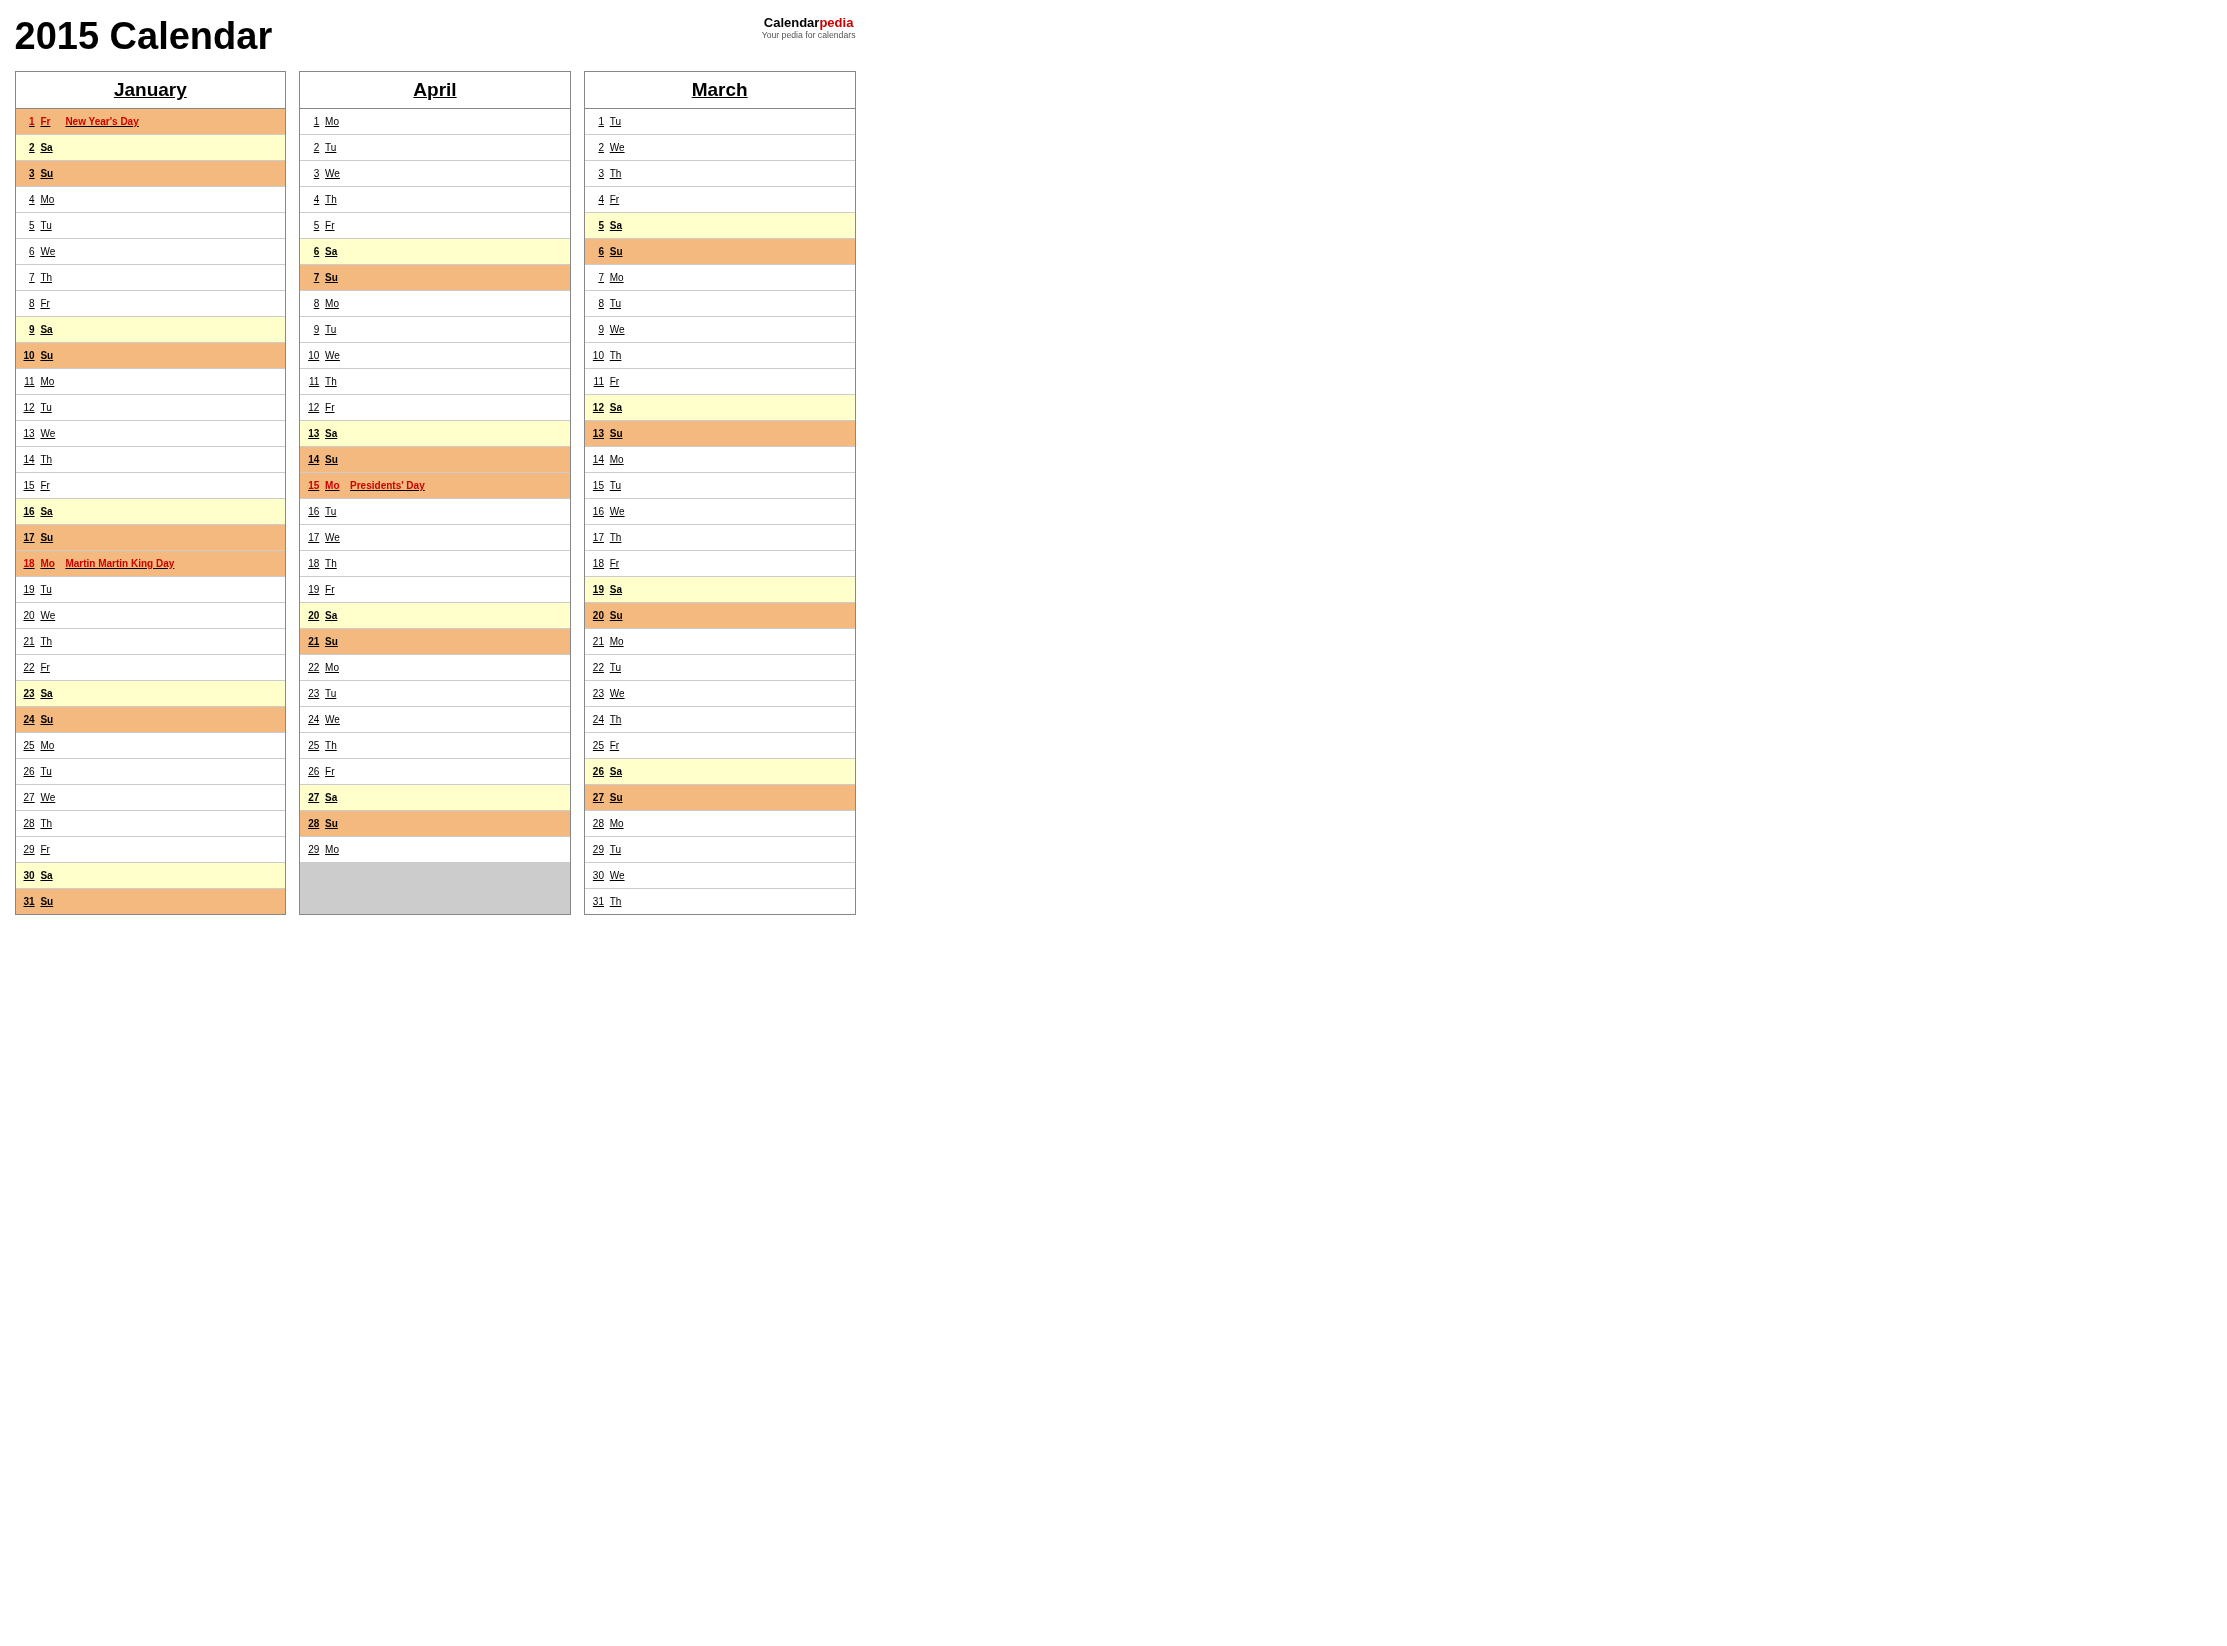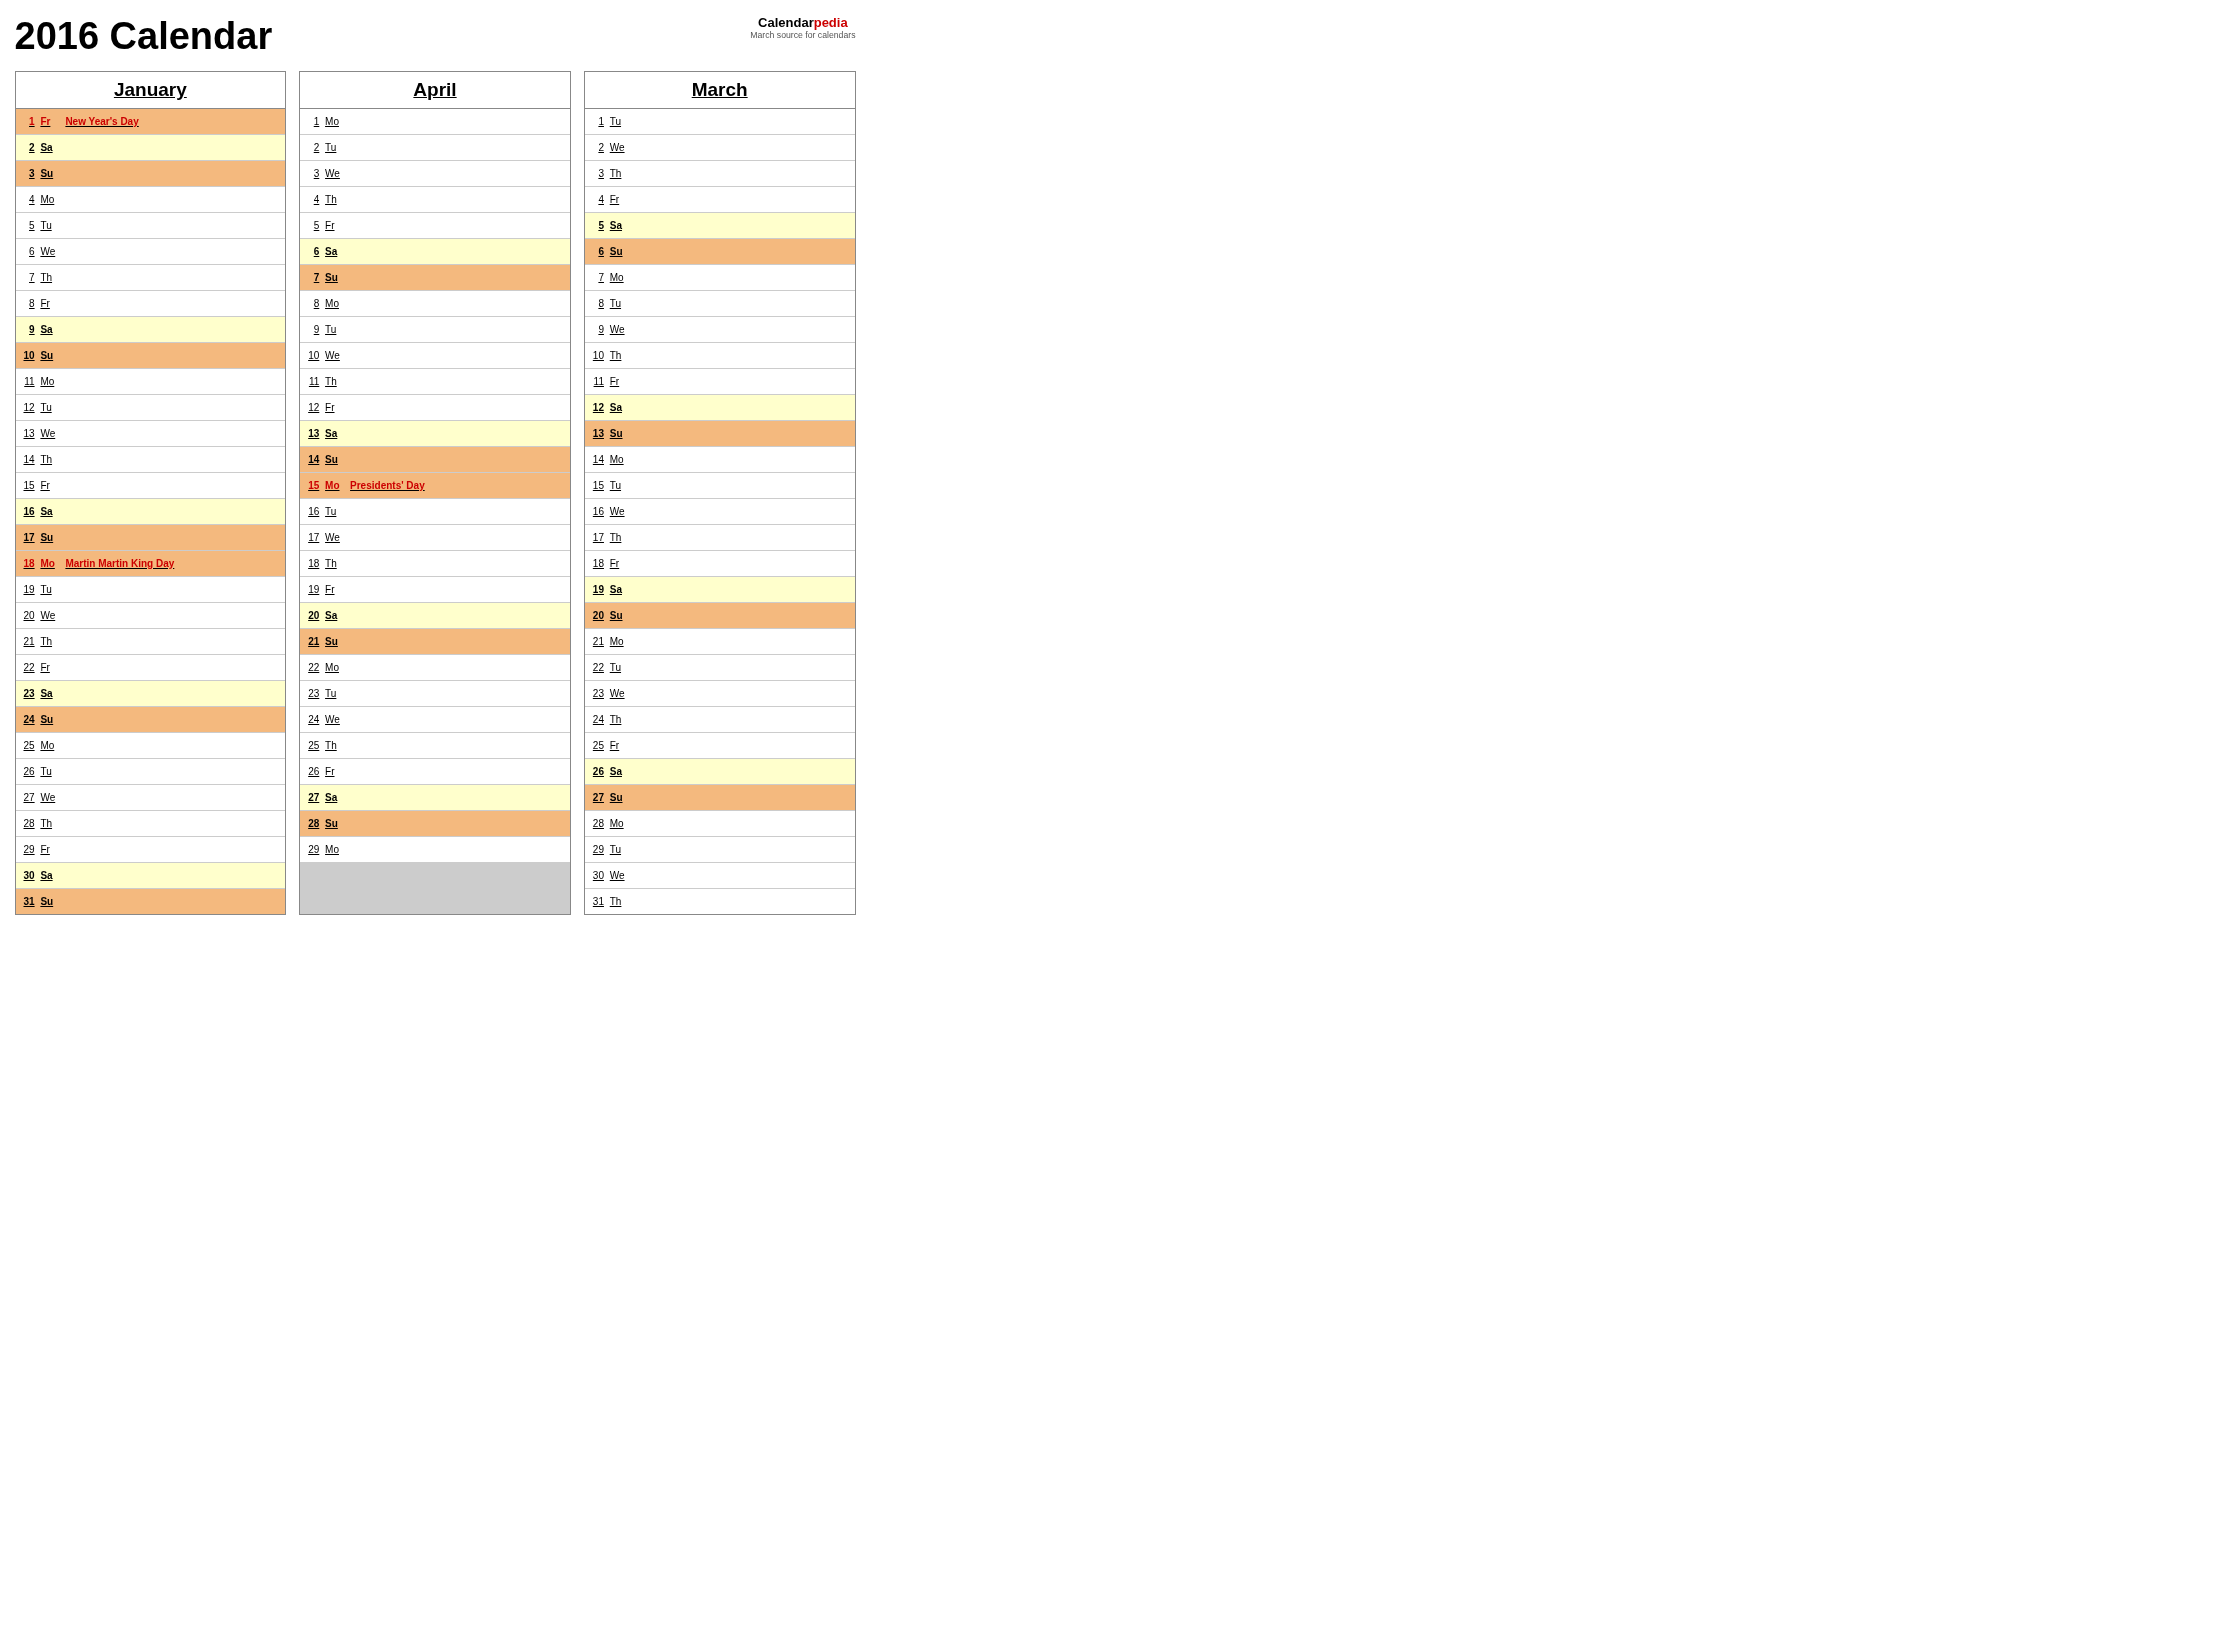--- a/index.html
+++ b/index.html
@@ -76,26 +76,26 @@
       width: 25px;
     }
     .event-cell {
       padding-left: 4.3px;
     }
   </style>
 </head>
 <body>
 
 <div class="page-header">
-  <div class="page-title">2016 Calendar</div>
+  <div class="page-title">2015 Calendar</div>
   <div class="logo-area">
     <div>
       <span class="logo-calendar">Calendar</span><span class="logo-calendar logo-pedia">pedia</span>
     </div>
-    <div class="logo-tagline">March source for calendars</div>
+    <div class="logo-tagline">Your pedia for calendars</div>
   </div>
 </div>
 
 <div class="calendars-row" id="calendars-row">
 <div class="month-calendar-wrapper">
       <table class="cal">
         <thead>
           <tr>
             <th colspan="3">January</th>
           </tr>

